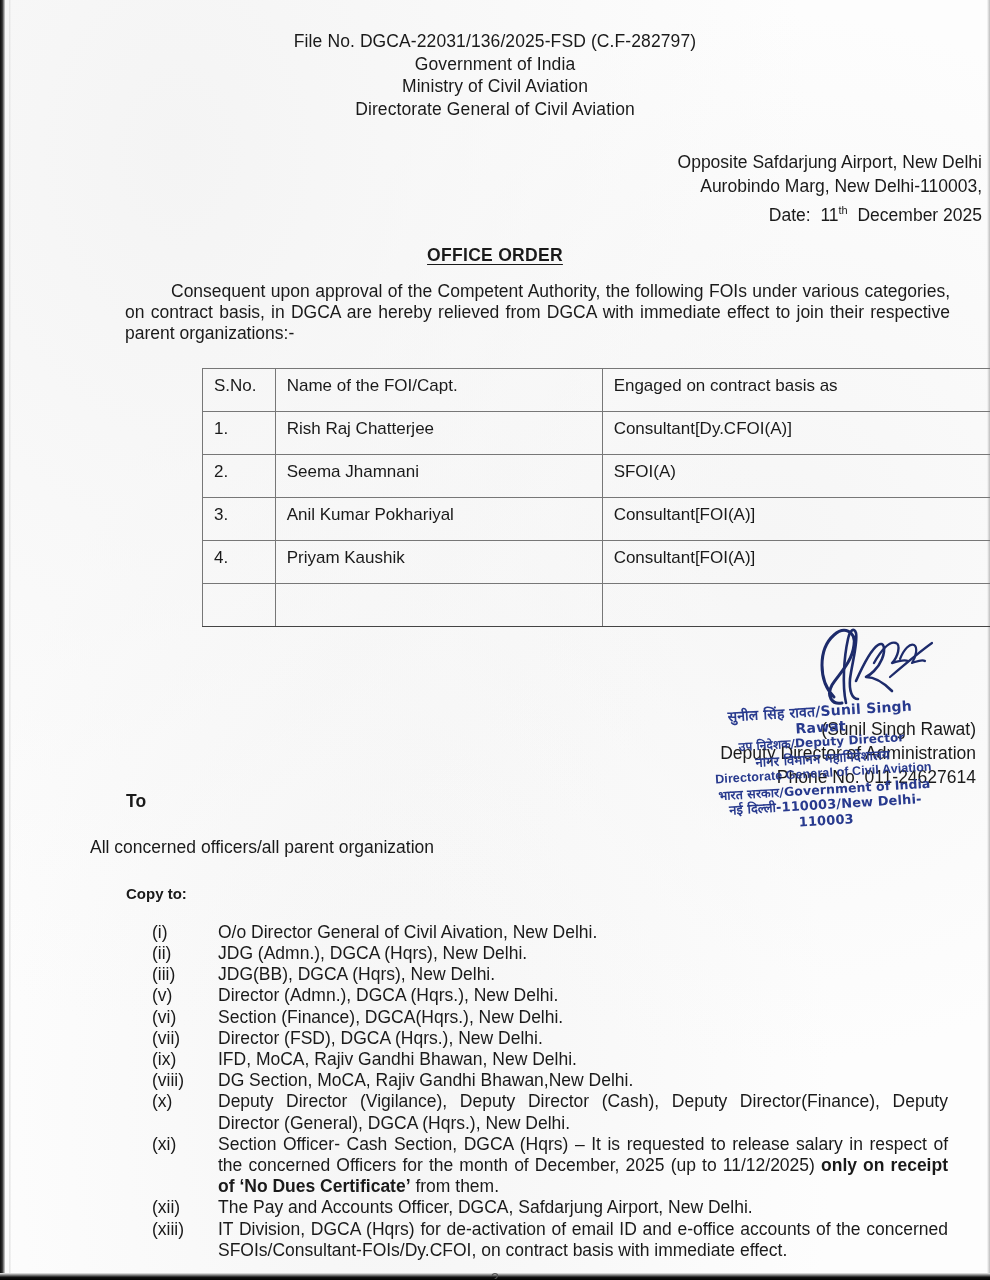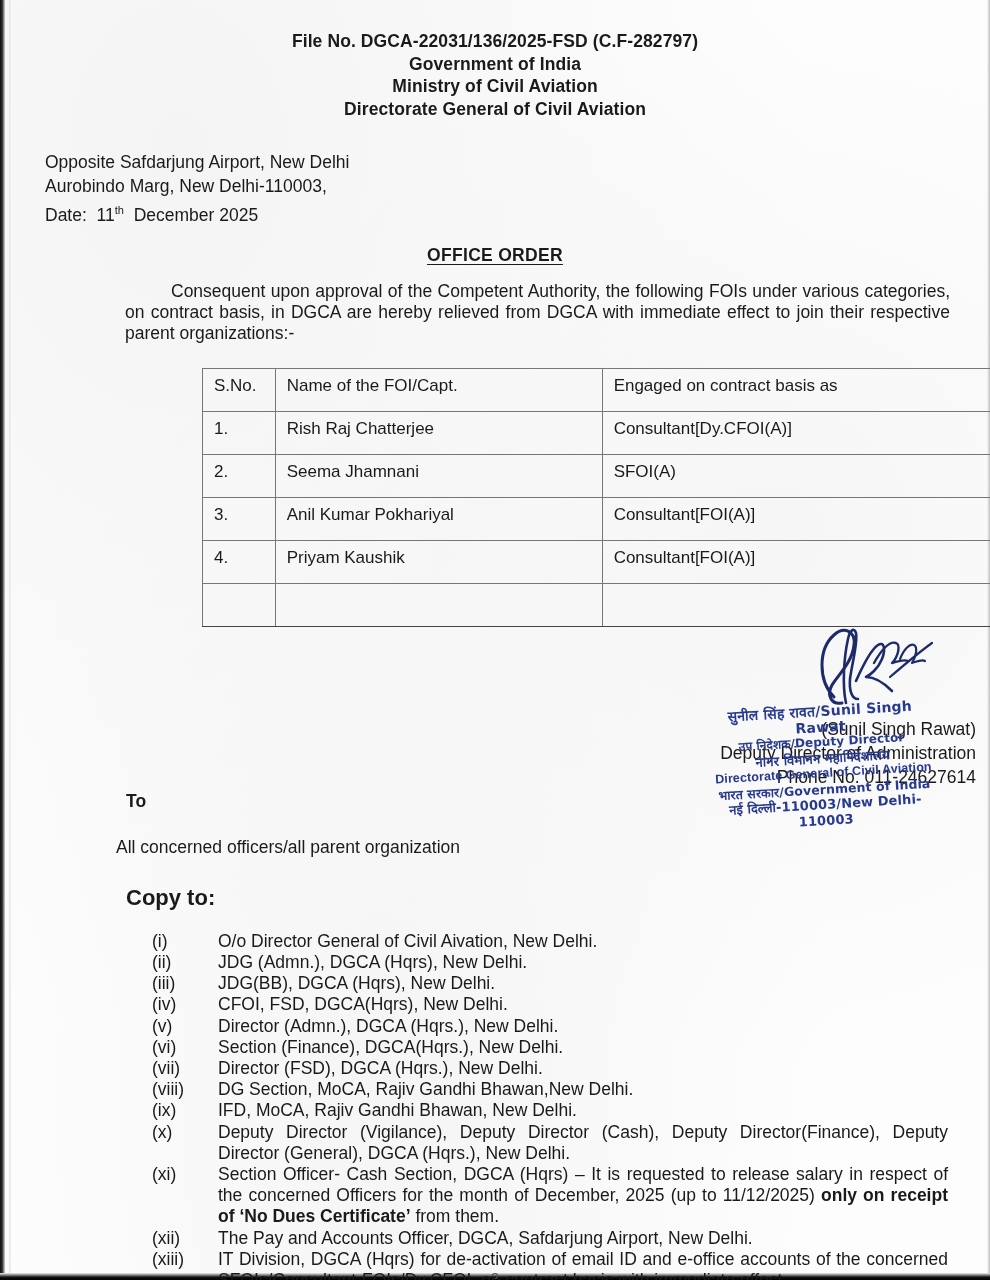--- a/index.html
+++ b/index.html
@@ -37,24 +37,24 @@
   }
   .scan-edge-right {
     position: absolute; right: 0; top: 0; width: 3px; height: 1280px;
     background: linear-gradient(270deg,#bdbdbd,#fafafa);
   }
 
   .content { position: absolute; left: 0; top: 0; width: 990px; }
 
   
   .hdr { text-align: center; font-size: 17.5px; line-height: 22.5px; letter-spacing: .1px; }
-  .hdr div { white-space: nowrap; font-weight: bold; }
-
-  
-  .addr { text-align: left; font-size: 17.5px; line-height: 24px; padding-right: 8px; margin-left: 45px; }
+  .hdr div { white-space: nowrap; }
+
+  
+  .addr { text-align: right; font-size: 17.5px; line-height: 24px; padding-right: 8px; }
   .addr .sup { font-size: 11px; vertical-align: super; }
 
   
   .order-title {
     text-align: center; font-size: 17.5px; font-weight: 700;
     text-decoration: underline; text-underline-offset: 3px;
     letter-spacing: .3px;
   }
 
   
@@ -113,22 +113,22 @@
   .stamp .l1 { font-size: 14px; letter-spacing: .2px; }
   .stamp .l2 { font-size: 12px; }
   .stamp .l3 { font-size: 13px; }
   .stamp .l4 { font-size: 12.5px; }
   .stamp .l5 { font-size: 12.5px; }
   .stamp .l6 { font-size: 13px; }
   .stamp .dev { font-family: "DejaVu Sans", sans-serif; font-weight: 600; }
 
   
   .to-label { font-size: 17.5px; font-weight: 700; padding-left: 126px; }
-  .to-line { font-size: 17.5px; padding-left: 116px; }
-  .copy-label { font-size: 22px; font-weight: 700; padding-left: 126px; }
+  .to-line { font-size: 17.5px; padding-left: 90px; }
+  .copy-label { font-size: 15px; font-weight: 700; padding-left: 126px; }
 
   ol.copy-list { list-style: none; margin: 0; padding: 0 42px 0 152px; }
   ol.copy-list li {
     display: flex;
     font-size: 17.5px;
     line-height: 21.2px;
     margin-bottom: 0px;
   }
   ol.copy-list li .rn {
     flex: 0 0 66px;
@@ -246,42 +246,38 @@
       </li>
     <li>
         <span class="rn">(ii)</span>
         <span class="txt">JDG (Admn.), DGCA (Hqrs), New Delhi.</span>
       </li>
     <li>
         <span class="rn">(iii)</span>
         <span class="txt">JDG(BB), DGCA (Hqrs), New Delhi.</span>
       </li>
     <li>
-        <span class="rn">(iv)</span>
-        <span class="txt">CFOI, FSD, DGCA(Hqrs), New Delhi.</span>
-      </li>
-    <li>
         <span class="rn">(v)</span>
         <span class="txt">Director (Admn.), DGCA (Hqrs.), New Delhi.</span>
       </li>
     <li>
         <span class="rn">(vi)</span>
         <span class="txt">Section (Finance), DGCA(Hqrs.), New Delhi.</span>
       </li>
     <li>
         <span class="rn">(vii)</span>
         <span class="txt">Director (FSD), DGCA (Hqrs.), New Delhi.</span>
       </li>
     <li>
+        <span class="rn">(ix)</span>
+        <span class="txt">IFD, MoCA, Rajiv Gandhi Bhawan, New Delhi.</span>
+      </li>
+    <li>
         <span class="rn">(viii)</span>
         <span class="txt">DG Section, MoCA, Rajiv Gandhi Bhawan,New Delhi.</span>
-      </li>
-    <li>
-        <span class="rn">(ix)</span>
-        <span class="txt">IFD, MoCA, Rajiv Gandhi Bhawan, New Delhi.</span>
       </li>
     <li class="just">
         <span class="rn">(x)</span>
         <span class="txt">Deputy Director (Vigilance), Deputy Director (Cash), Deputy Director(Finance), Deputy Director (General), DGCA (Hqrs.), New Delhi.</span>
       </li>
 
     <li class="just">
       <span class="rn">(xi)</span>
       <span class="txt"><span>Section Officer- Cash Section, DGCA (Hqrs) – It is requested to release salary in respect of the concerned Officers for the month of December, 2025 (up to 11/12/2025) </span><span class="b">only on receipt of ‘No Dues Certificate’</span><span> from them.</span></span>
     </li>

